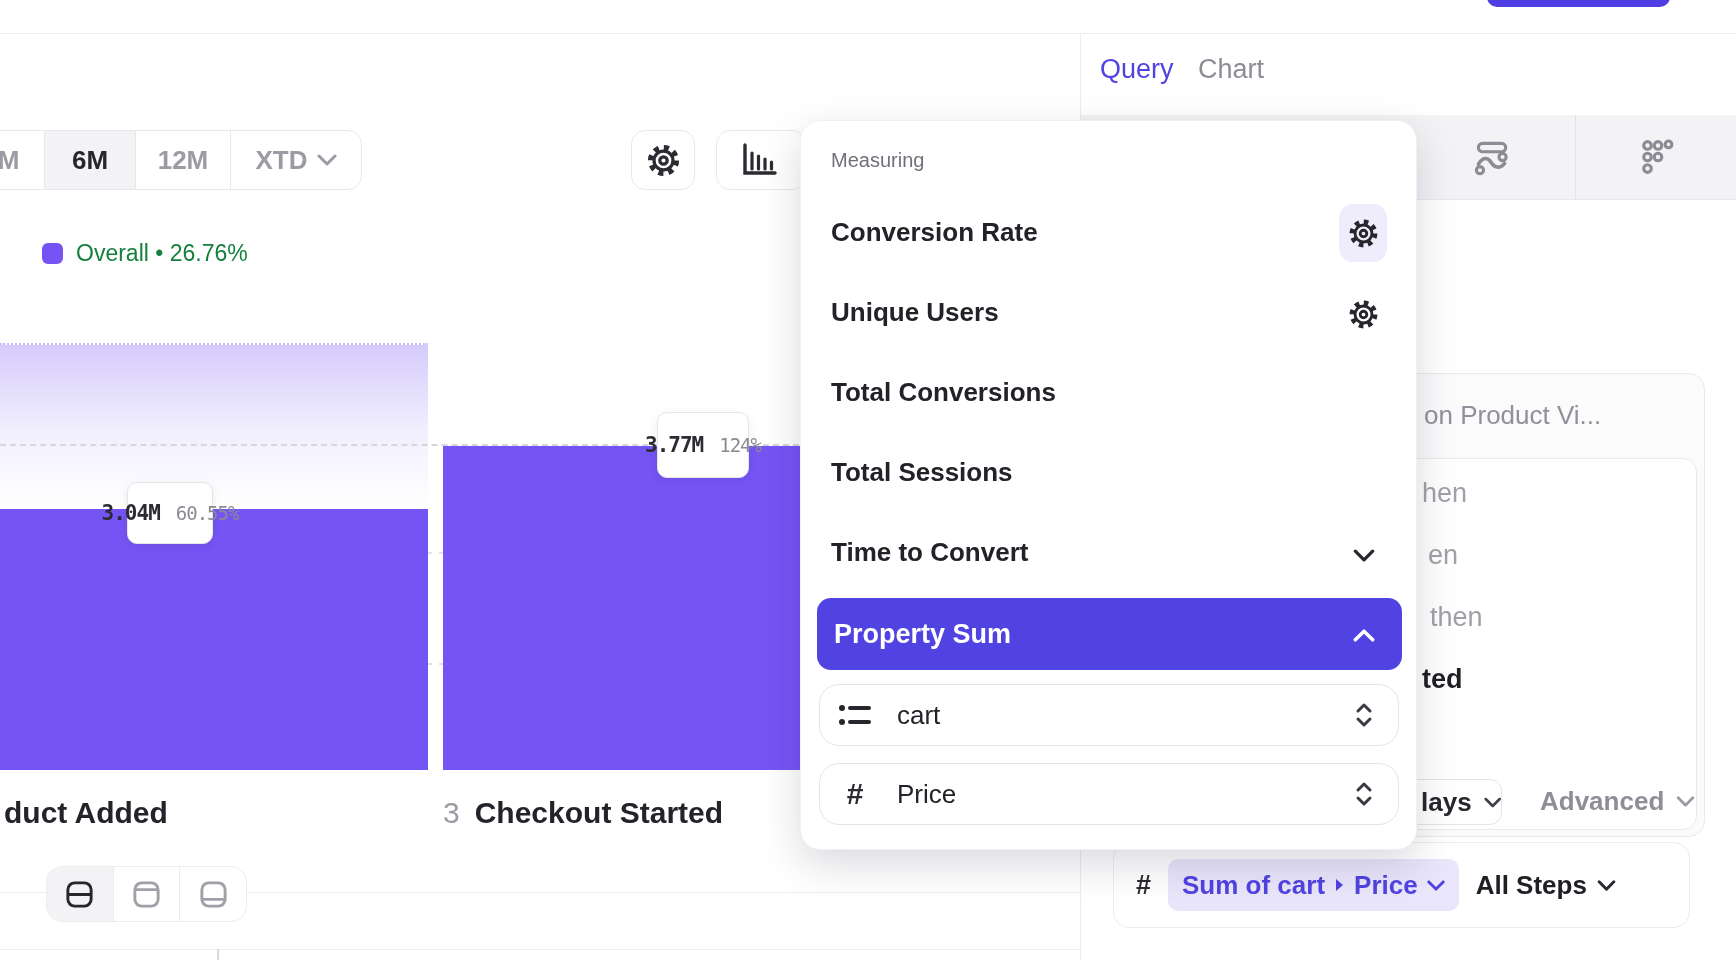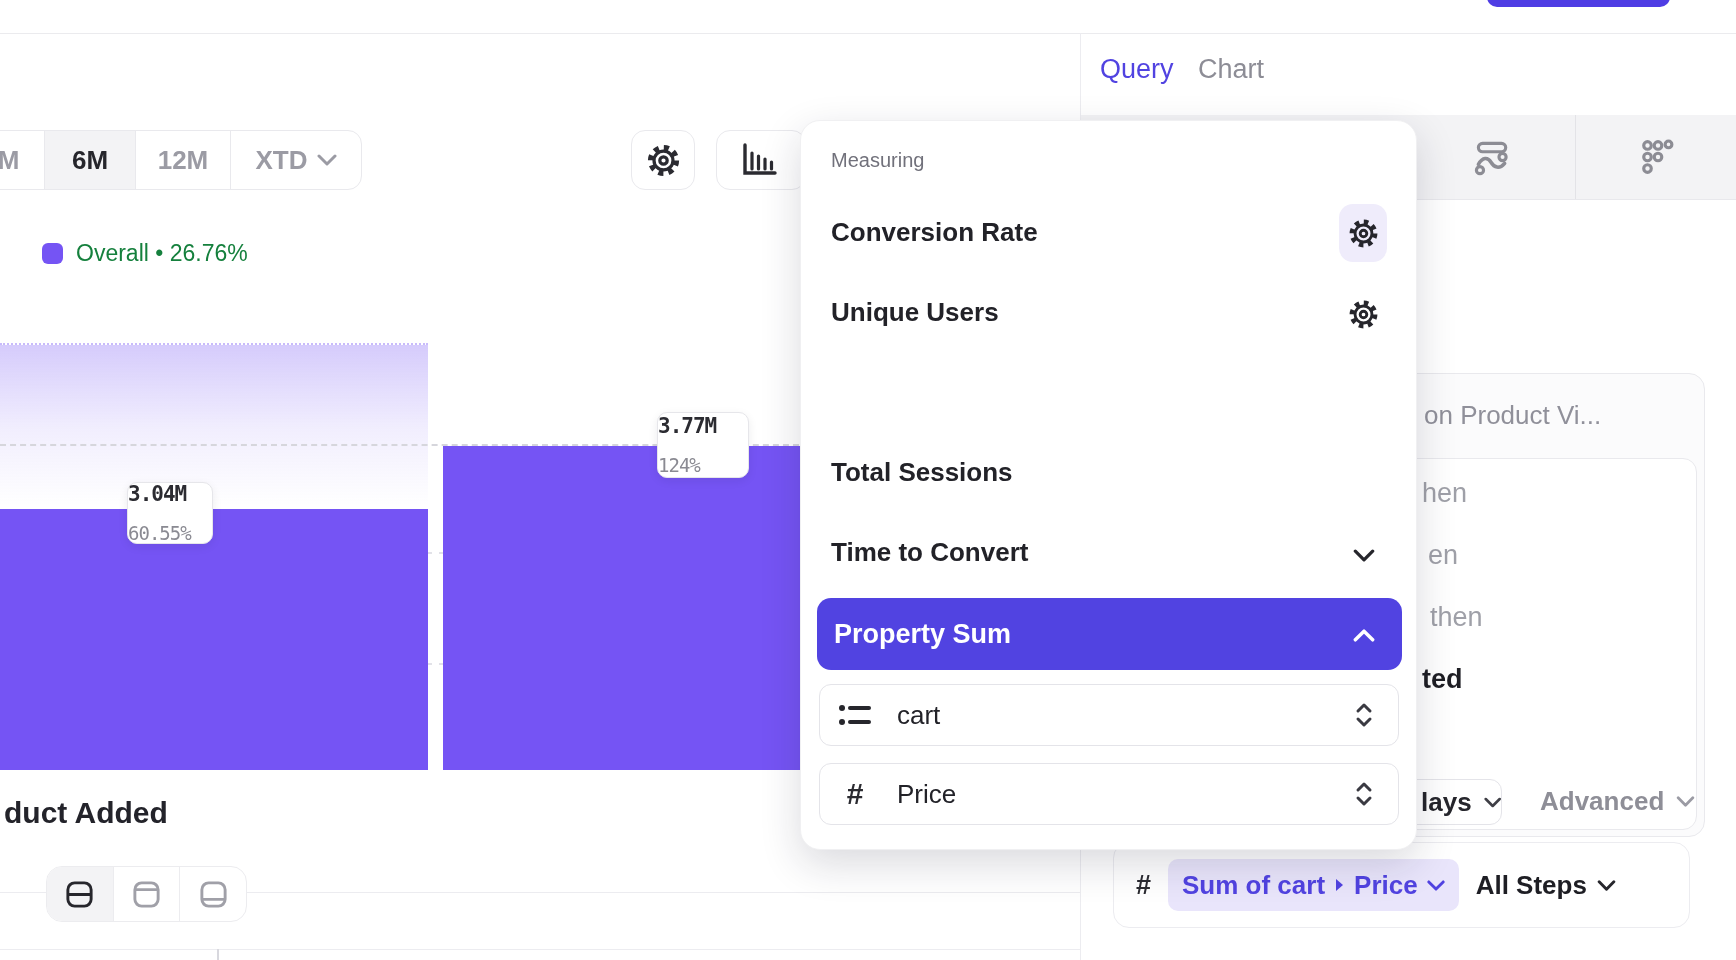--- a/index.html
+++ b/index.html
@@ -34,21 +34,21 @@
   .legend .swatch{width:21px;height:21px;border-radius:6px;background:var(--bar)}
   .legend .ltext{font-size:23px;font-weight:500;color:#15803d}
 
   
   .grad1{left:0;top:343px;width:428px;height:167px;background:linear-gradient(180deg,rgba(117,84,244,.30),rgba(117,84,244,.10) 50%,rgba(117,84,244,0) 97%);border-top:2px dotted rgba(117,84,244,.40)}
   .refline{left:0;top:444px;width:1080px;height:0;border-top:2px dashed #d6d6dc;z-index:2}
   .gseg{left:426px;width:19px;height:0;border-top:2px dashed #e2e2e8;z-index:1}
   .bar{background:var(--bar);z-index:3}
   .bar1{left:0;top:509px;width:428px;height:261px}
   .bar2{left:443px;top:446px;width:428px;height:324px}
-  .vlabel{z-index:4;background:#fff;border:1px solid #e6e6ea;border-radius:10px;box-shadow:0 3px 10px rgba(20,20,40,.08);display:flex;flex-direction:column;align-items:flex-start;justify-content:center;gap:16px}
+  .vlabel{z-index:4;background:#fff;border:1px solid #e6e6ea;border-radius:10px;box-shadow:0 3px 10px rgba(20,20,40,.08);display:flex;align-items:center;justify-content:center;gap:16px}
   .vlabel .val{font-family:"DejaVu Sans Mono",monospace;font-size:21px;font-weight:700;color:var(--ink2);letter-spacing:-1px}
   .vlabel .pct{font-family:"DejaVu Sans Mono",monospace;font-size:19px;color:#8a8a92;letter-spacing:-1px}
   .box1{left:127px;top:482px;width:86px;height:62px}
   .box2{left:657px;top:412px;width:92px;height:66px}
   .steplabel{top:796px;font-size:30px;font-weight:600;color:#23232a;white-space:nowrap}
   .steplabel .num{color:var(--gray);font-weight:500;margin-right:15px}
 
   
   .hdiv893{left:0;top:892px;width:1080px;height:1px;background:#ececf0}
   .layoutgrp{left:46px;top:866px;width:201px;height:56px;border:1px solid #ececef;border-radius:16px;background:#fff;display:flex;overflow:hidden;z-index:2}
@@ -86,21 +86,21 @@
   
   .popup{left:800px;top:120px;width:617px;height:730px;background:#fff;border:1px solid #f0f0f2;border-radius:20px;box-shadow:0 14px 40px rgba(25,25,50,.16);z-index:10}
   .popup .inner{position:relative;width:100%;height:100%}
   .meas{position:absolute;left:30px;top:28px;font-size:20px;font-weight:500;color:#71717b}
   .mitem{position:absolute;left:30px;font-size:26px;font-weight:600;color:#222228;cursor:pointer;white-space:nowrap}
   .gearbtn{position:absolute;width:48px;height:58px;border-radius:14px;display:flex;align-items:center;justify-content:center;cursor:pointer}
   .gearbtn.hl{background:var(--gearbg)}
   .pschevron{position:absolute;cursor:pointer}
   .pspill{position:absolute;left:16px;top:477px;width:585px;height:72px;background:var(--purple);border-radius:14px;display:flex;align-items:center;padding-left:17px;cursor:pointer}
   .pspill .pstext{font-size:27px;font-weight:700;color:#fff}
-  .field{position:absolute;left:18px;width:580px;height:62px;border:1px solid var(--border2);border-radius:12px;background:#fff;display:flex;align-items:center;cursor:pointer}
+  .field{position:absolute;left:18px;width:580px;height:62px;border:1px solid var(--border2);border-radius:20px;background:#fff;display:flex;align-items:center;cursor:pointer}
   .field .ftext{font-size:26px;font-weight:500;color:#222228;margin-left:24px}
   .field .ficon{margin-left:17px;width:36px;display:flex;justify-content:center}
   .field .hashicon{font-size:30px;font-weight:700;color:var(--ink2);font-family:"Liberation Sans",sans-serif}
   .unfold{position:absolute;right:24px;top:50%;transform:translateY(-50%)}
 </style>
 </head>
 <body>
 
 <div class="stage">
 
@@ -157,20 +157,23 @@
     <span class="val">3.04M</span>
     <span class="pct">60.55%</span>
   </div>
   <div class="abs vlabel box2">
     <span class="val">3.77M</span>
     <span class="pct">124%</span>
   </div>
 
   <div class="abs steplabel" style="left:4px">
     <span>duct Added</span>
+  </div>
+  <div class="abs steplabel" style="left:443px">
+    <span class="num">3</span><span>Checkout Started</span>
   </div>
 
   <div class="abs hdiv893"></div>
   <div class="abs layoutgrp">
     <div class="lcell sel dots">
       <svg width="31" height="31" viewBox="0 0 32 32">
         <rect x="4" y="4" width="24" height="24" rx="7" fill="none" stroke="#26262c" stroke-width="3"></rect>
         <path d="M4 16 H28" stroke="#26262c" stroke-width="3"></path>
       </svg>
     </div>
@@ -275,20 +278,21 @@
 
       <div class="mitem" style="top:176px"><span>Unique Users</span></div>
       <div class="gearbtn" style="left:538px;top:164px">
         <svg width="33" height="33" viewBox="0 0 32 32">
           <circle cx="16" cy="16" r="11" fill="none" stroke="#26262c" stroke-width="5" stroke-dasharray="4.3 4.33"></circle>
           <circle cx="16" cy="16" r="8.2" fill="none" stroke="#26262c" stroke-width="2.8"></circle>
           <circle cx="16" cy="16" r="3.2" fill="none" stroke="#26262c" stroke-width="2.8"></circle>
         </svg>
       </div>
 
+      <div class="mitem" style="top:256px"><span>Total Conversions</span></div>
       <div class="mitem" style="top:336px"><span>Total Sessions</span></div>
 
       <div class="mitem" style="top:416px"><span>Time to Convert</span></div>
       <svg class="pschevron" style="left:552px;top:428px" width="22" height="13" viewBox="0 0 20 12">
           <path d="M2 2 L10 10 L18 2" fill="none" stroke="#26262c" stroke-width="3" stroke-linecap="round" stroke-linejoin="round"></path>
         </svg>
 
       <div class="pspill">
         <span class="pstext">Property Sum</span>
       </div>

